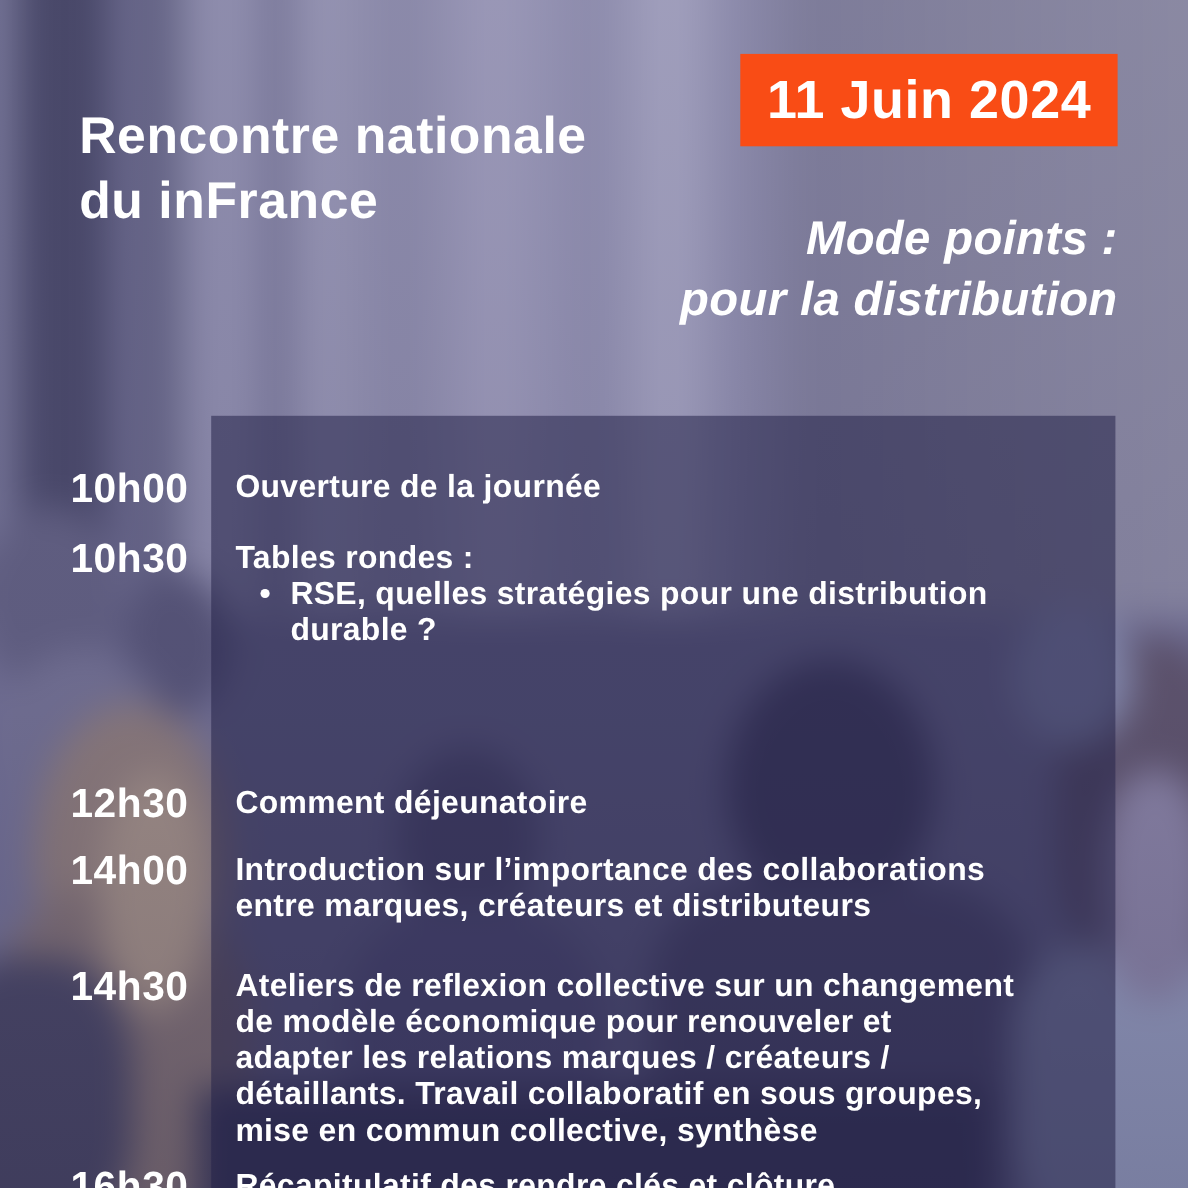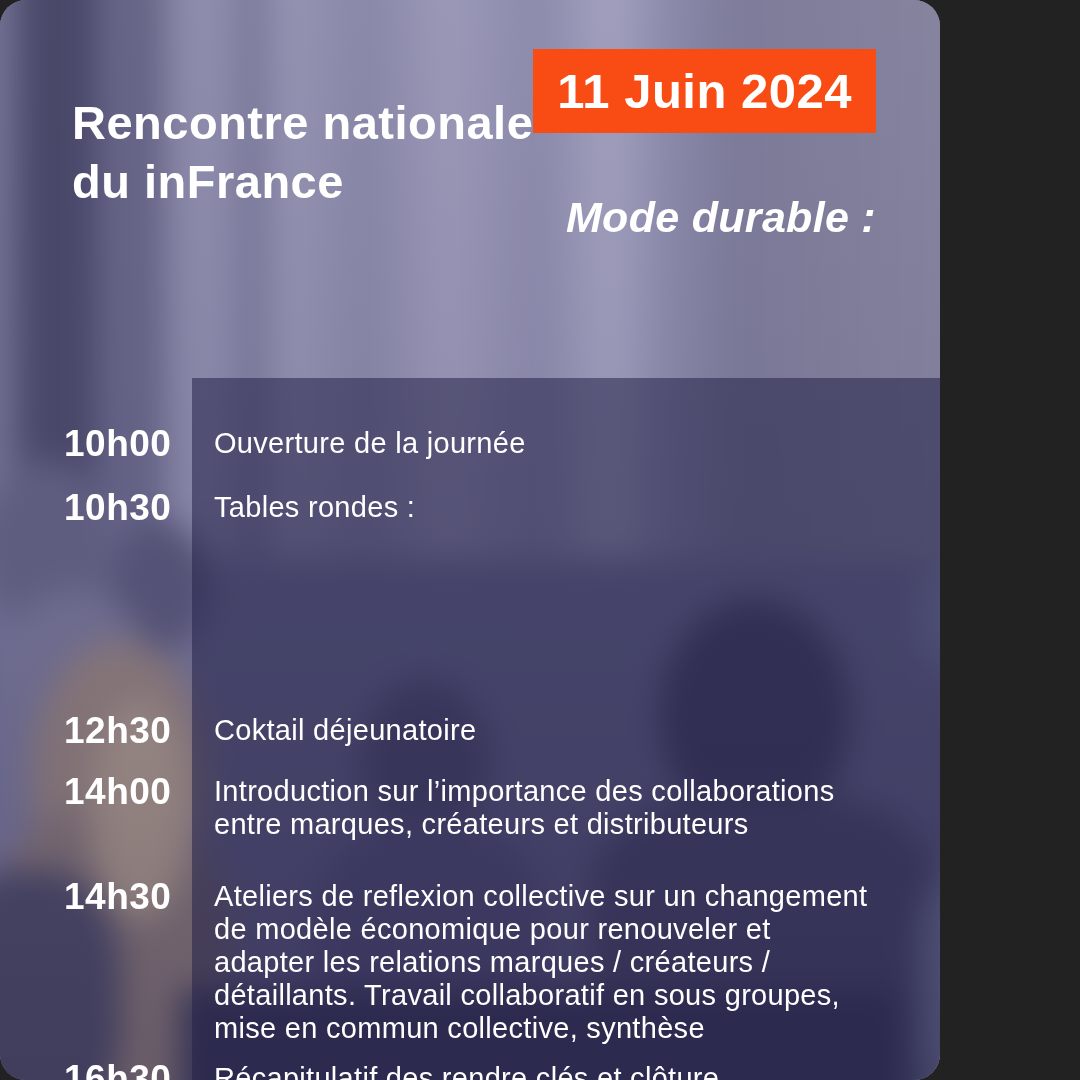--- a/index.html
+++ b/index.html
@@ -1,20 +1,19 @@
 <!DOCTYPE html>
 <html><head>
 <meta charset="utf-8">
 <style>
   html,body{margin:0;padding:0;background:#222;}
   .poster{
-    position:relative;width:940px;height:1080px;overflow:hidden;
+    position:relative;width:1080px;height:1080px;overflow:hidden;
     font-family:"Liberation Sans","DejaVu Sans",sans-serif;
     color:#ffffff;
-    border-radius:26px;
   }
   
   .bg{position:absolute;inset:0;background:#8a88a4;}
   .photo-blur{position:absolute;inset:-40px;filter:blur(16px);}
   .photo-blur div{position:absolute;}
   .wall{
     left:0;top:0;width:1160px;height:640px;
     background:linear-gradient(90deg,
       #525275 0%, #7f7fa0 3%, #3c3c5b 6%, #3c3c5b 11%, #68678a 13%,
       #585877 16%, #9190ae 19%, #9190ae 23%, #737292 25%, #9b9ab6 28%,
@@ -70,21 +69,21 @@
   .schedule{position:absolute;inset:0;margin-top:44px;}
   .row{position:absolute;left:0;width:1080px;}
   .r1{top:383px;} .r2{top:447px;} .r3{top:670px;}
   .r4{top:731px;} .r5{top:836px;} .r6{top:1018px;}
   .time{
     position:absolute;left:64px;top:-4px;
     font-size:37px;font-weight:700;letter-spacing:0.5px;
   }
   .desc{
     position:absolute;left:214px;top:0;width:790px;
-    font-size:29px;line-height:33px;font-weight:400;letter-spacing:0.3px;
+    font-size:29px;line-height:33px;font-weight:700;letter-spacing:0.3px;
   }
   .desc ul{margin:0;padding:0;list-style:none;}
   .desc li{position:relative;padding-left:50px;}
   .desc li::before{
     content:"\2022";
     position:absolute;left:22px;top:0;
     font-size:29px;line-height:33px;
   }
 </style>
 </head>
@@ -118,45 +117,47 @@
 
   <header>
     <h1 class="title">
       <span>Rencontre nationale</span>
       <span>du inFrance</span>
     </h1>
     <div class="date-badge" style="background: rgb(249, 76, 21);">
       <span>11 Juin 2024</span>
     </div>
     <div class="subtitle">
-      <span>Mode durable :</span>
+      <span>Mode points :</span>
+      <span>pour la distribution</span>
     </div>
   </header>
 
   <div class="panel"></div>
 
   <section class="schedule">
 
     <div class="row r1">
       <span class="time">10h00</span>
       <div class="desc">Ouverture de la journée</div>
     </div>
 
     <div class="row r2">
       <span class="time">10h30</span>
       <div class="desc">
         <div>Tables rondes :</div>
         <ul>
+          <li>RSE, quelles stratégies pour une distribution<br>durable ?</li>
         </ul>
       </div>
     </div>
 
     <div class="row r3">
       <span class="time">12h30</span>
-      <div class="desc">Coktail déjeunatoire</div>
+      <div class="desc">Comment déjeunatoire</div>
     </div>
 
     <div class="row r4">
       <span class="time">14h00</span>
       <div class="desc">Introduction sur l’importance des collaborations<br>entre marques, créateurs et distributeurs</div>
     </div>
 
     <div class="row r5">
       <span class="time">14h30</span>
       <div class="desc">Ateliers de reflexion collective sur un changement<br>de modèle économique pour renouveler et<br>adapter les relations marques / créateurs /<br>détaillants. Travail collaboratif en sous groupes,<br>mise en commun collective, synthèse</div>

